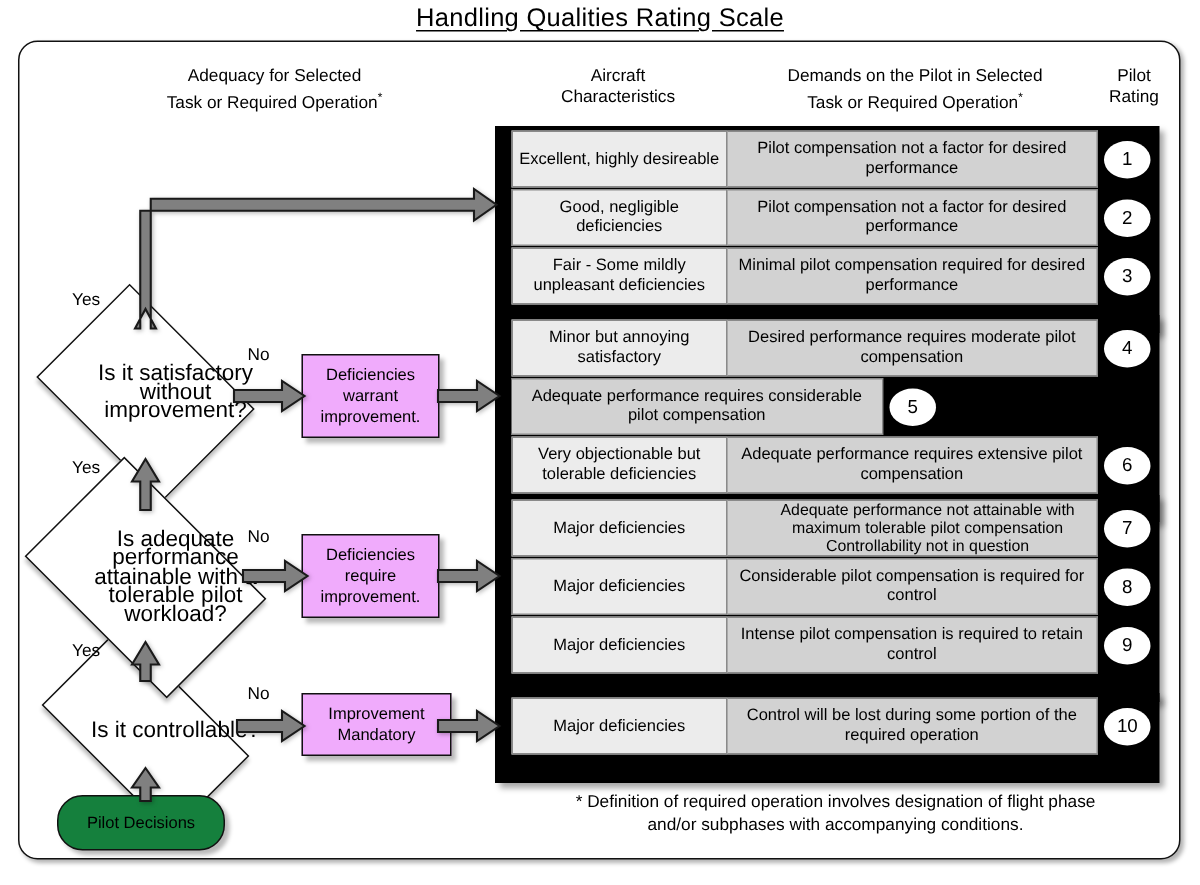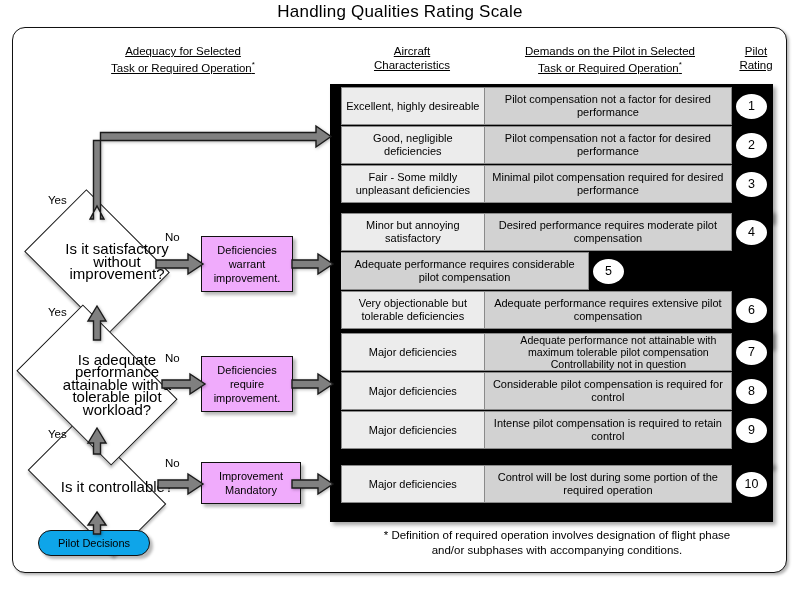--- a/index.html
+++ b/index.html
@@ -11,32 +11,32 @@
     overflow:hidden;
     position:relative;
   }
   #root{position:absolute;left:0;top:0;width:800px;height:590px;}
 
   
   .title{
     position:absolute;left:0;top:2px;width:800px;
     text-align:center;font-size:17px;letter-spacing:.2px;
   }
-  .title span{ text-underline-offset:3px;}
+  .title span{ text-decoration:underline; text-underline-offset:3px;}
 
   
   .frame{
     position:absolute;left:12px;top:27px;width:775px;height:546px;
     border:1.5px solid #111;border-radius:13px;background:#fff;
     box-shadow:2px 2px 3px rgba(0,0,0,.30);
     box-sizing:border-box;
   }
 
   
-  .colhdr{position:absolute;text-align:center;font-size:11.5px;line-height:14px;text-decoration:underline;}
+  .colhdr{position:absolute;text-align:center;font-size:11.5px;line-height:14px;}
   #hdr-adequacy{left:38px;top:44px;width:290px;}
   #hdr-aircraft{left:336px;top:44px;width:152px;}
   #hdr-demands{left:486px;top:44px;width:248px;}
   #hdr-rating{left:732px;top:44px;width:48px;}
   .colhdr .sup{font-size:8px;vertical-align:super;}
 
   
   .group{
     position:absolute;background:#000;
     padding:3px 2px 3px 11px;
@@ -106,22 +106,22 @@
     text-align:center;font-size:11px;line-height:14px;
     box-shadow:3px 3px 3px rgba(0,0,0,.28);
     box-sizing:border-box;
   }
   #pbox-1{left:201px;top:236px;width:92px;height:56px;}
   #pbox-2{left:201px;top:356px;width:92px;height:56px;}
   #pbox-3{left:201px;top:462px;width:100px;height:42px;}
 
   
   #pilot-decisions{
-    position:absolute;left:38px;top:530px;width:112px;height:26px;
-    background:#0ea5e9;border:1.5px solid #111;border-radius:17px;
+    position:absolute;left:38px;top:530px;width:112px;height:37px;
+    background:#15803d;border:1.5px solid #111;border-radius:17px;
     display:flex;align-items:center;justify-content:center;
     font-size:11px;box-shadow:3px 3px 3px rgba(0,0,0,.28);
     box-sizing:border-box;
   }
 
   
   .lbl{position:absolute;font-size:11.5px;}
   #lbl-yes-1{left:48px;top:194px;}
   #lbl-yes-2{left:48px;top:306px;}
   #lbl-yes-3{left:48px;top:428px;}

